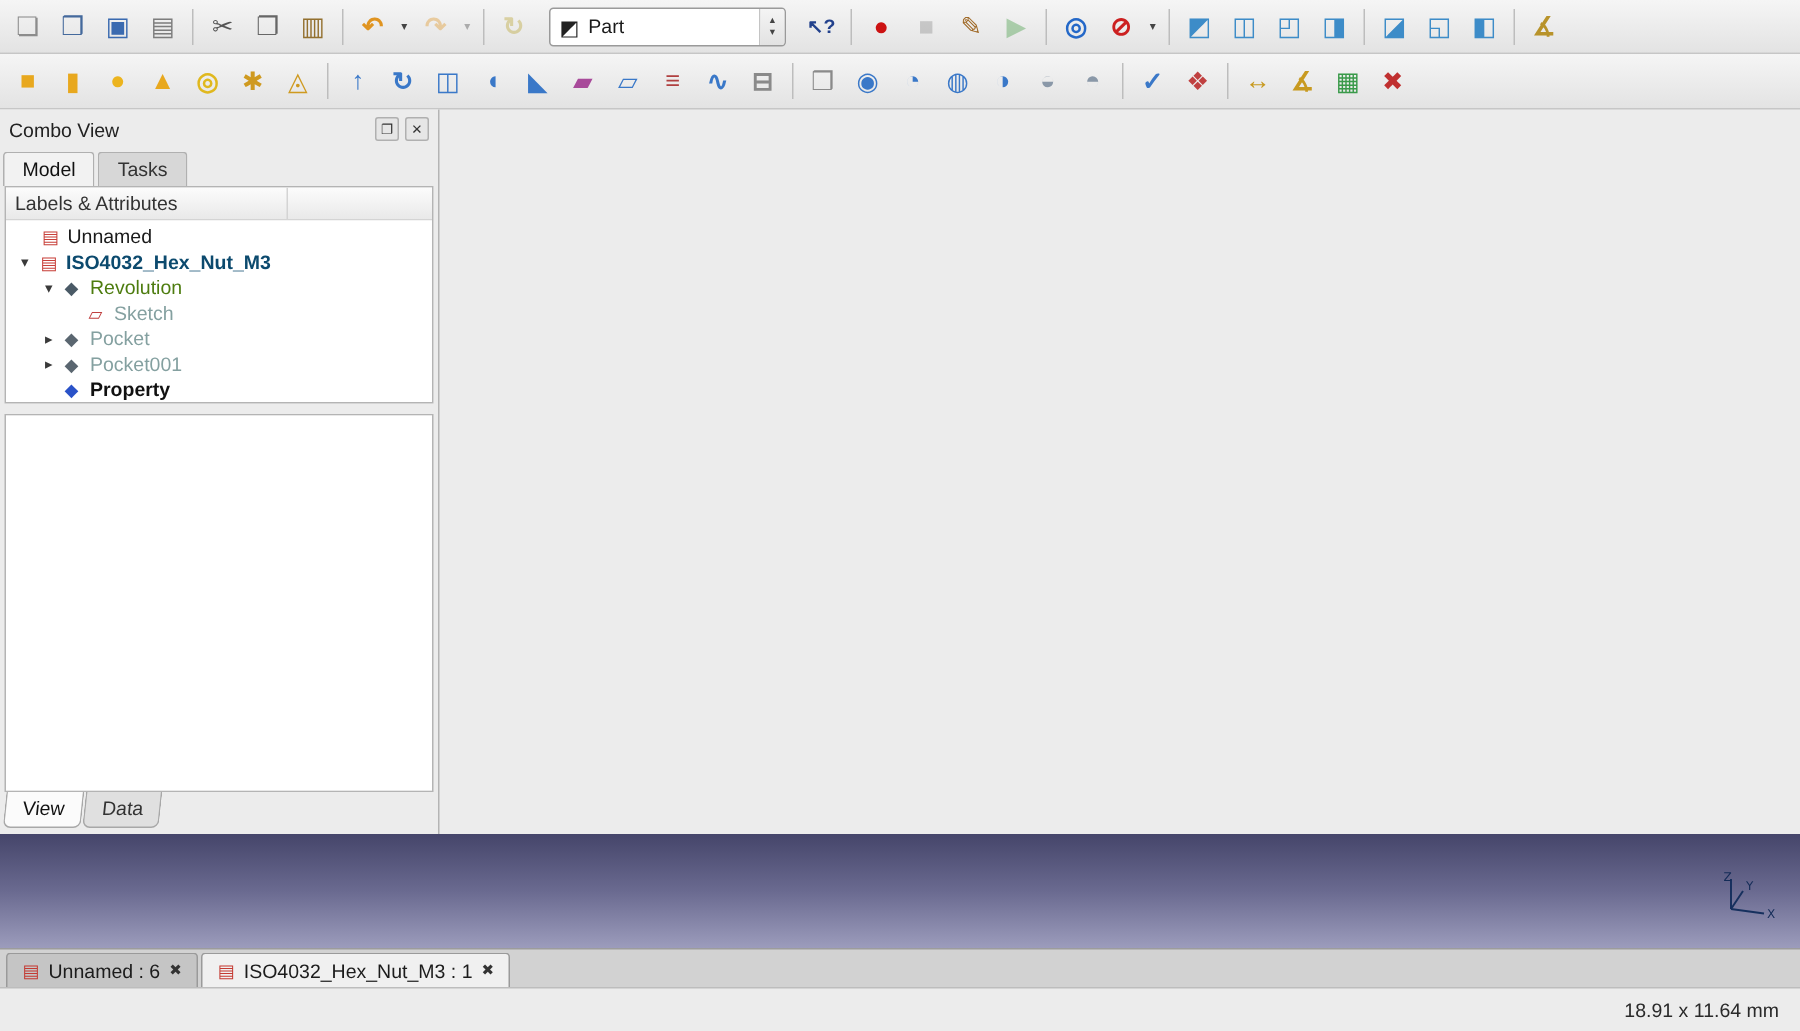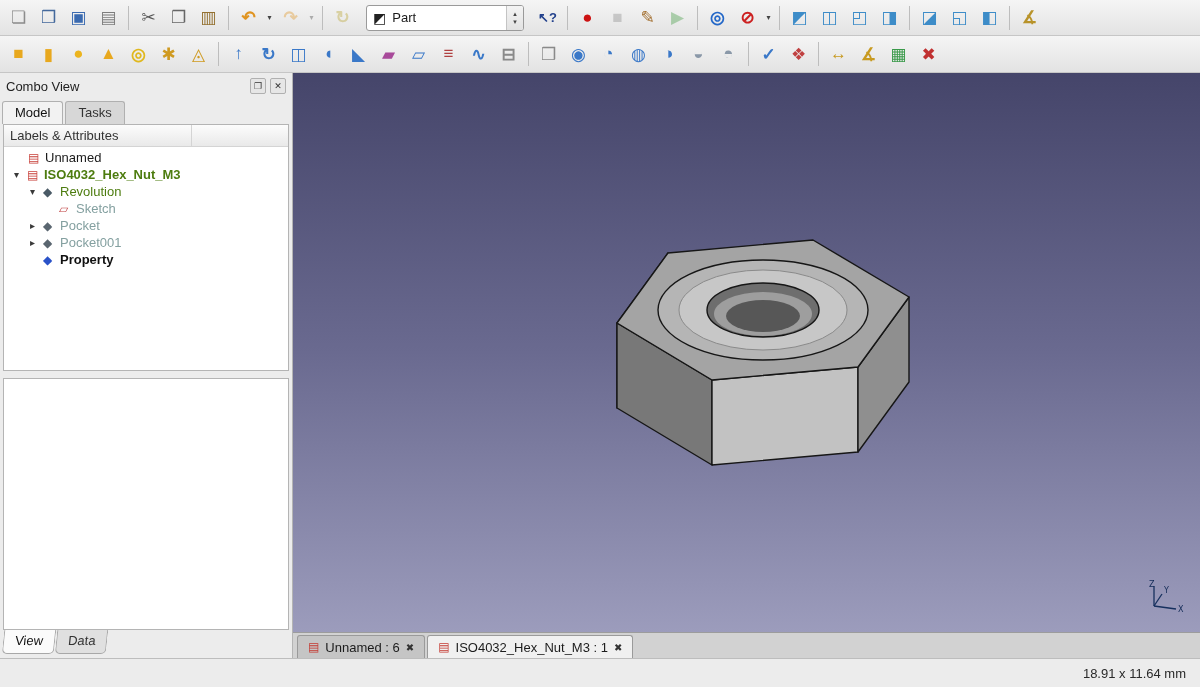--- a/index.html
+++ b/index.html
@@ -21,21 +21,21 @@
 
   .wbcombo { display:flex; align-items:center; height:26px; width:158px; margin:0 8px;
     background:#fff; border:1px solid #9a9a9a; border-radius:3px; padding-left:6px; gap:6px; }
   .wbicon { font-size:14px; }
   .wblabel { flex:1; color:#1a1a1a; }
   .wbspin { width:17px; height:100%; border-left:1px solid #c4c4c4; display:flex; flex-direction:column;
     align-items:center; justify-content:center; font-size:7px; line-height:1.1; color:#444;
     background:linear-gradient(#f4f4f4,#e2e2e2); border-radius:0 2px 2px 0; }
 
   
-  .main { display:flex; height:585px; }
+  .main { display:flex; height:585px;flex-direction:column; }
   .panel { width:293px; background:#ececec; border-right:1px solid #b4b4b4;
     display:flex; flex-direction:column; }
   .viewcol { flex:1; display:flex; flex-direction:column; min-width:0; }
 
   
   .cv-title { height:26px; display:flex; align-items:center; padding:0 6px; gap:4px; }
   .cv-title .spacer { flex:1; }
   .cvbtn { width:16px; height:16px; border:1px solid #b0b0b0; border-radius:2px; background:#e6e6e6;
     font-size:9px; display:inline-flex; align-items:center; justify-content:center; color:#333; }
   .cvtabs { display:flex; align-items:flex-end; height:25px; padding-left:2px; }
@@ -215,21 +215,21 @@
 
           <div class="trow" style="padding-left:24px">
 
             <span class="ticon" style="color:#c8403a">▤</span>
             <span class="tlabel" style="color:#1a1a1a">Unnamed</span>
           </div>
 
           <div class="trow" style="padding-left:10px">
             <span class="texp">▾</span>
             <span class="ticon" style="color:#c8403a">▤</span>
-            <span class="tlabel" style="color:#4d7c0f;font-weight:bold">ISO4032_Hex_Nut_M3</span>
+            <span class="tlabel" style="color:#0c4a6e;font-weight:bold">ISO4032_Hex_Nut_M3</span>
           </div>
 
           <div class="trow" style="padding-left:26px">
             <span class="texp">▾</span>
             <span class="ticon" style="color:#4a5a66">◆</span>
             <span class="tlabel" style="color:#4d7c0f">Revolution</span>
           </div>
 
           <div class="trow" style="padding-left:55px">
 

